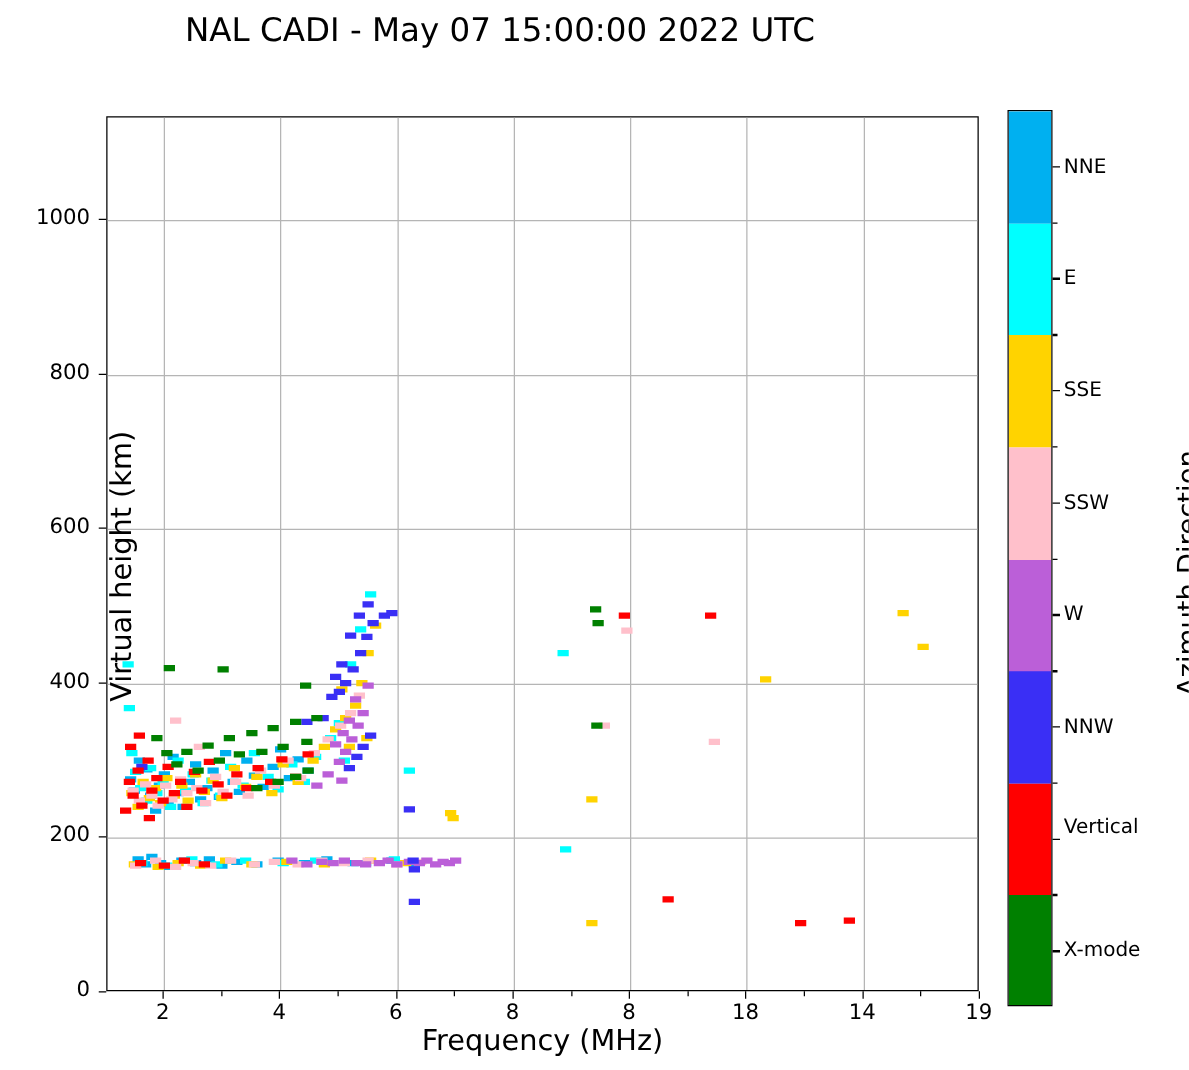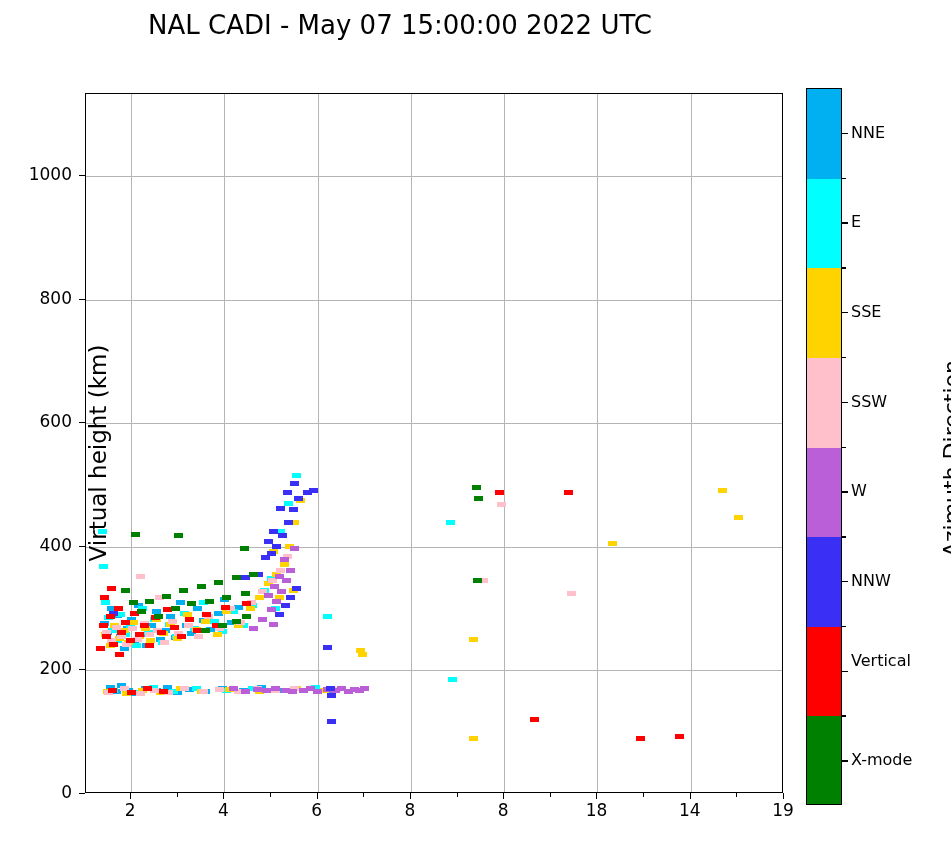--- a/index.html
+++ b/index.html
@@ -477,20 +477,21 @@
       <div class="mark" title="X-mode" style="left: 115.33px; top: 533.775px; width: 9px; height: 5px; background: rgb(0, 128, 0);"></div>
       <div class="mark" title="X-mode" style="left: 45.3904px; top: 438.012px; width: 9px; height: 5px; background: rgb(0, 128, 0);"></div>
       <div class="mark" title="X-mode" style="left: 88.2869px; top: 439.248px; width: 9px; height: 5px; background: rgb(0, 128, 0);"></div>
       <div class="mark" title="X-mode" style="left: 153.564px; top: 451.604px; width: 9px; height: 5px; background: rgb(0, 128, 0);"></div>
       <div class="mark" title="X-mode" style="left: 156.362px; top: 519.565px; width: 9px; height: 5px; background: rgb(0, 128, 0);"></div>
       <div class="mark" title="X-mode" style="left: 385.765px; top: 391.057px; width: 9px; height: 5px; background: rgb(0, 128, 0);"></div>
       <div class="mark" title="X-mode" style="left: 388.096px; top: 402.178px; width: 9px; height: 5px; background: rgb(0, 128, 0);"></div>
       <div class="mark" title="X-mode" style="left: 386.697px; top: 484.349px; width: 9px; height: 5px; background: rgb(0, 128, 0);"></div>
     </div>
 
+  <div id="xlabel">Frequency (MHz)</div>
   <div id="ylabel">Virtual height (km)</div>
 
   <div id="tick-layer">
       <div class="xtick" style="left: 130.228px;"></div>
       <div class="xticklabel" style="left: 130.228px;">2</div>
       <div class="xtick" style="left: 223.481px;"></div>
       <div class="xticklabel" style="left: 223.481px;">4</div>
       <div class="xtick" style="left: 316.734px;"></div>
       <div class="xticklabel" style="left: 316.734px;">6</div>
       <div class="xtick" style="left: 409.987px;"></div>

